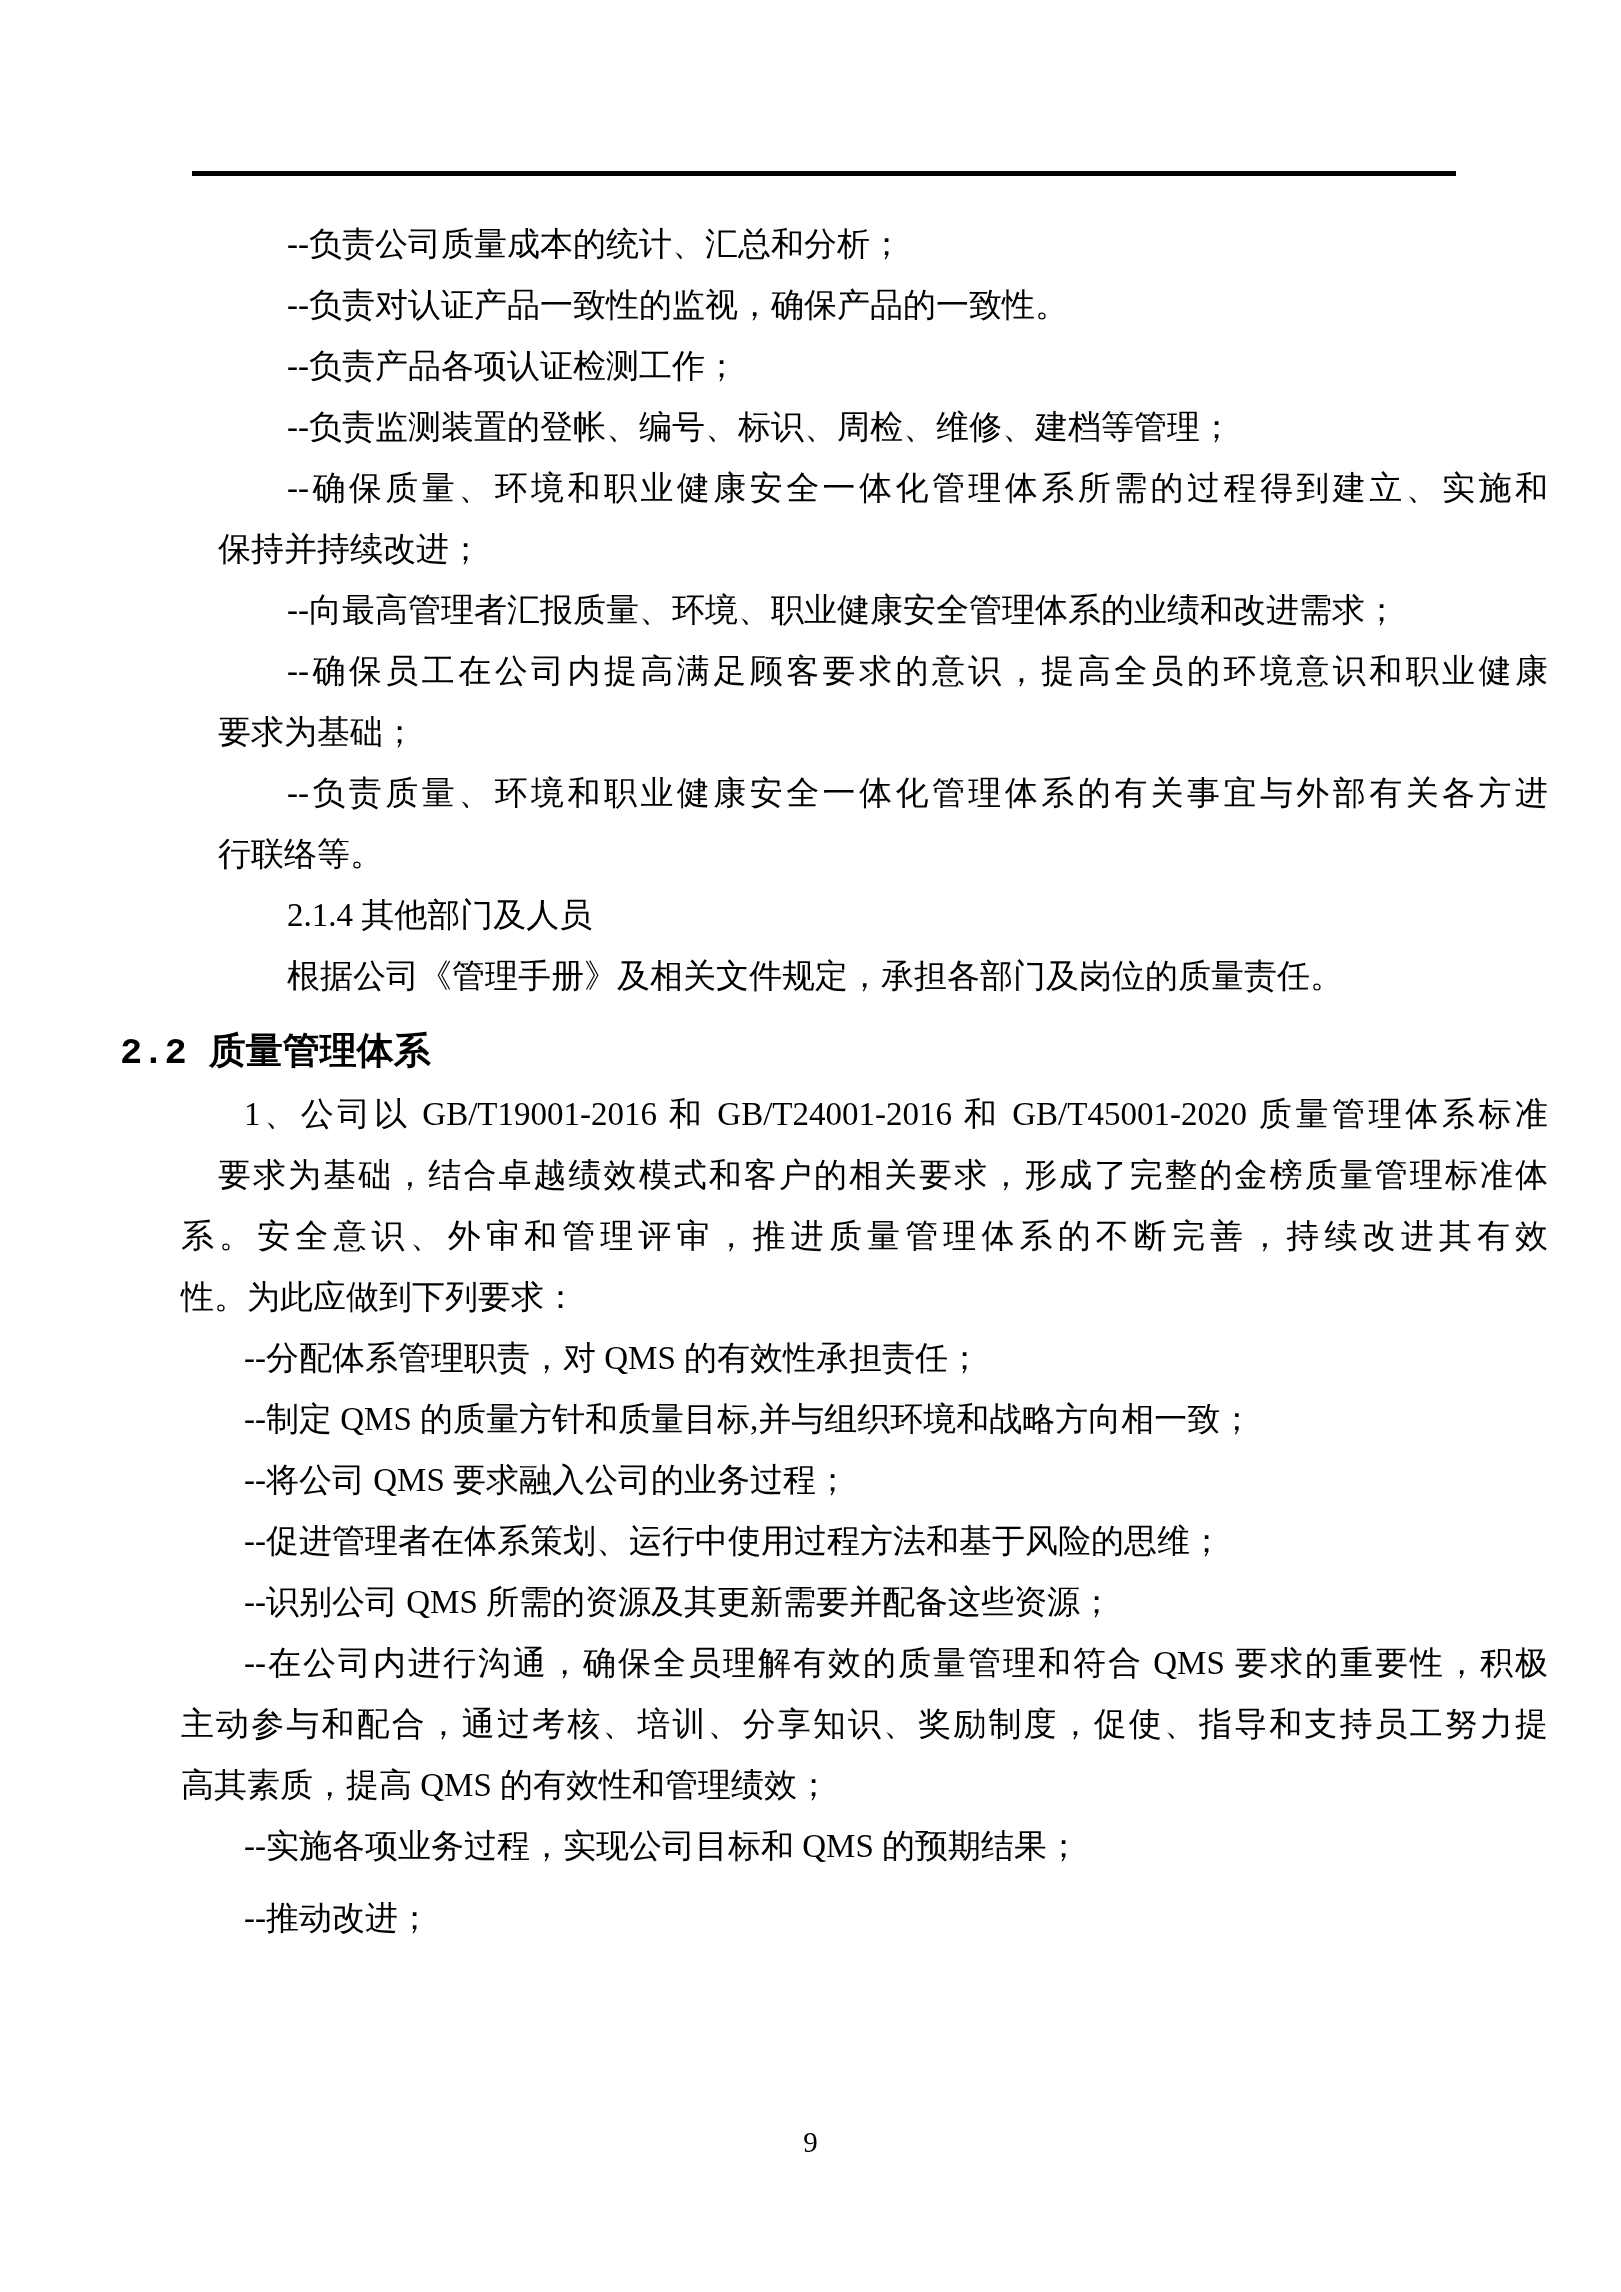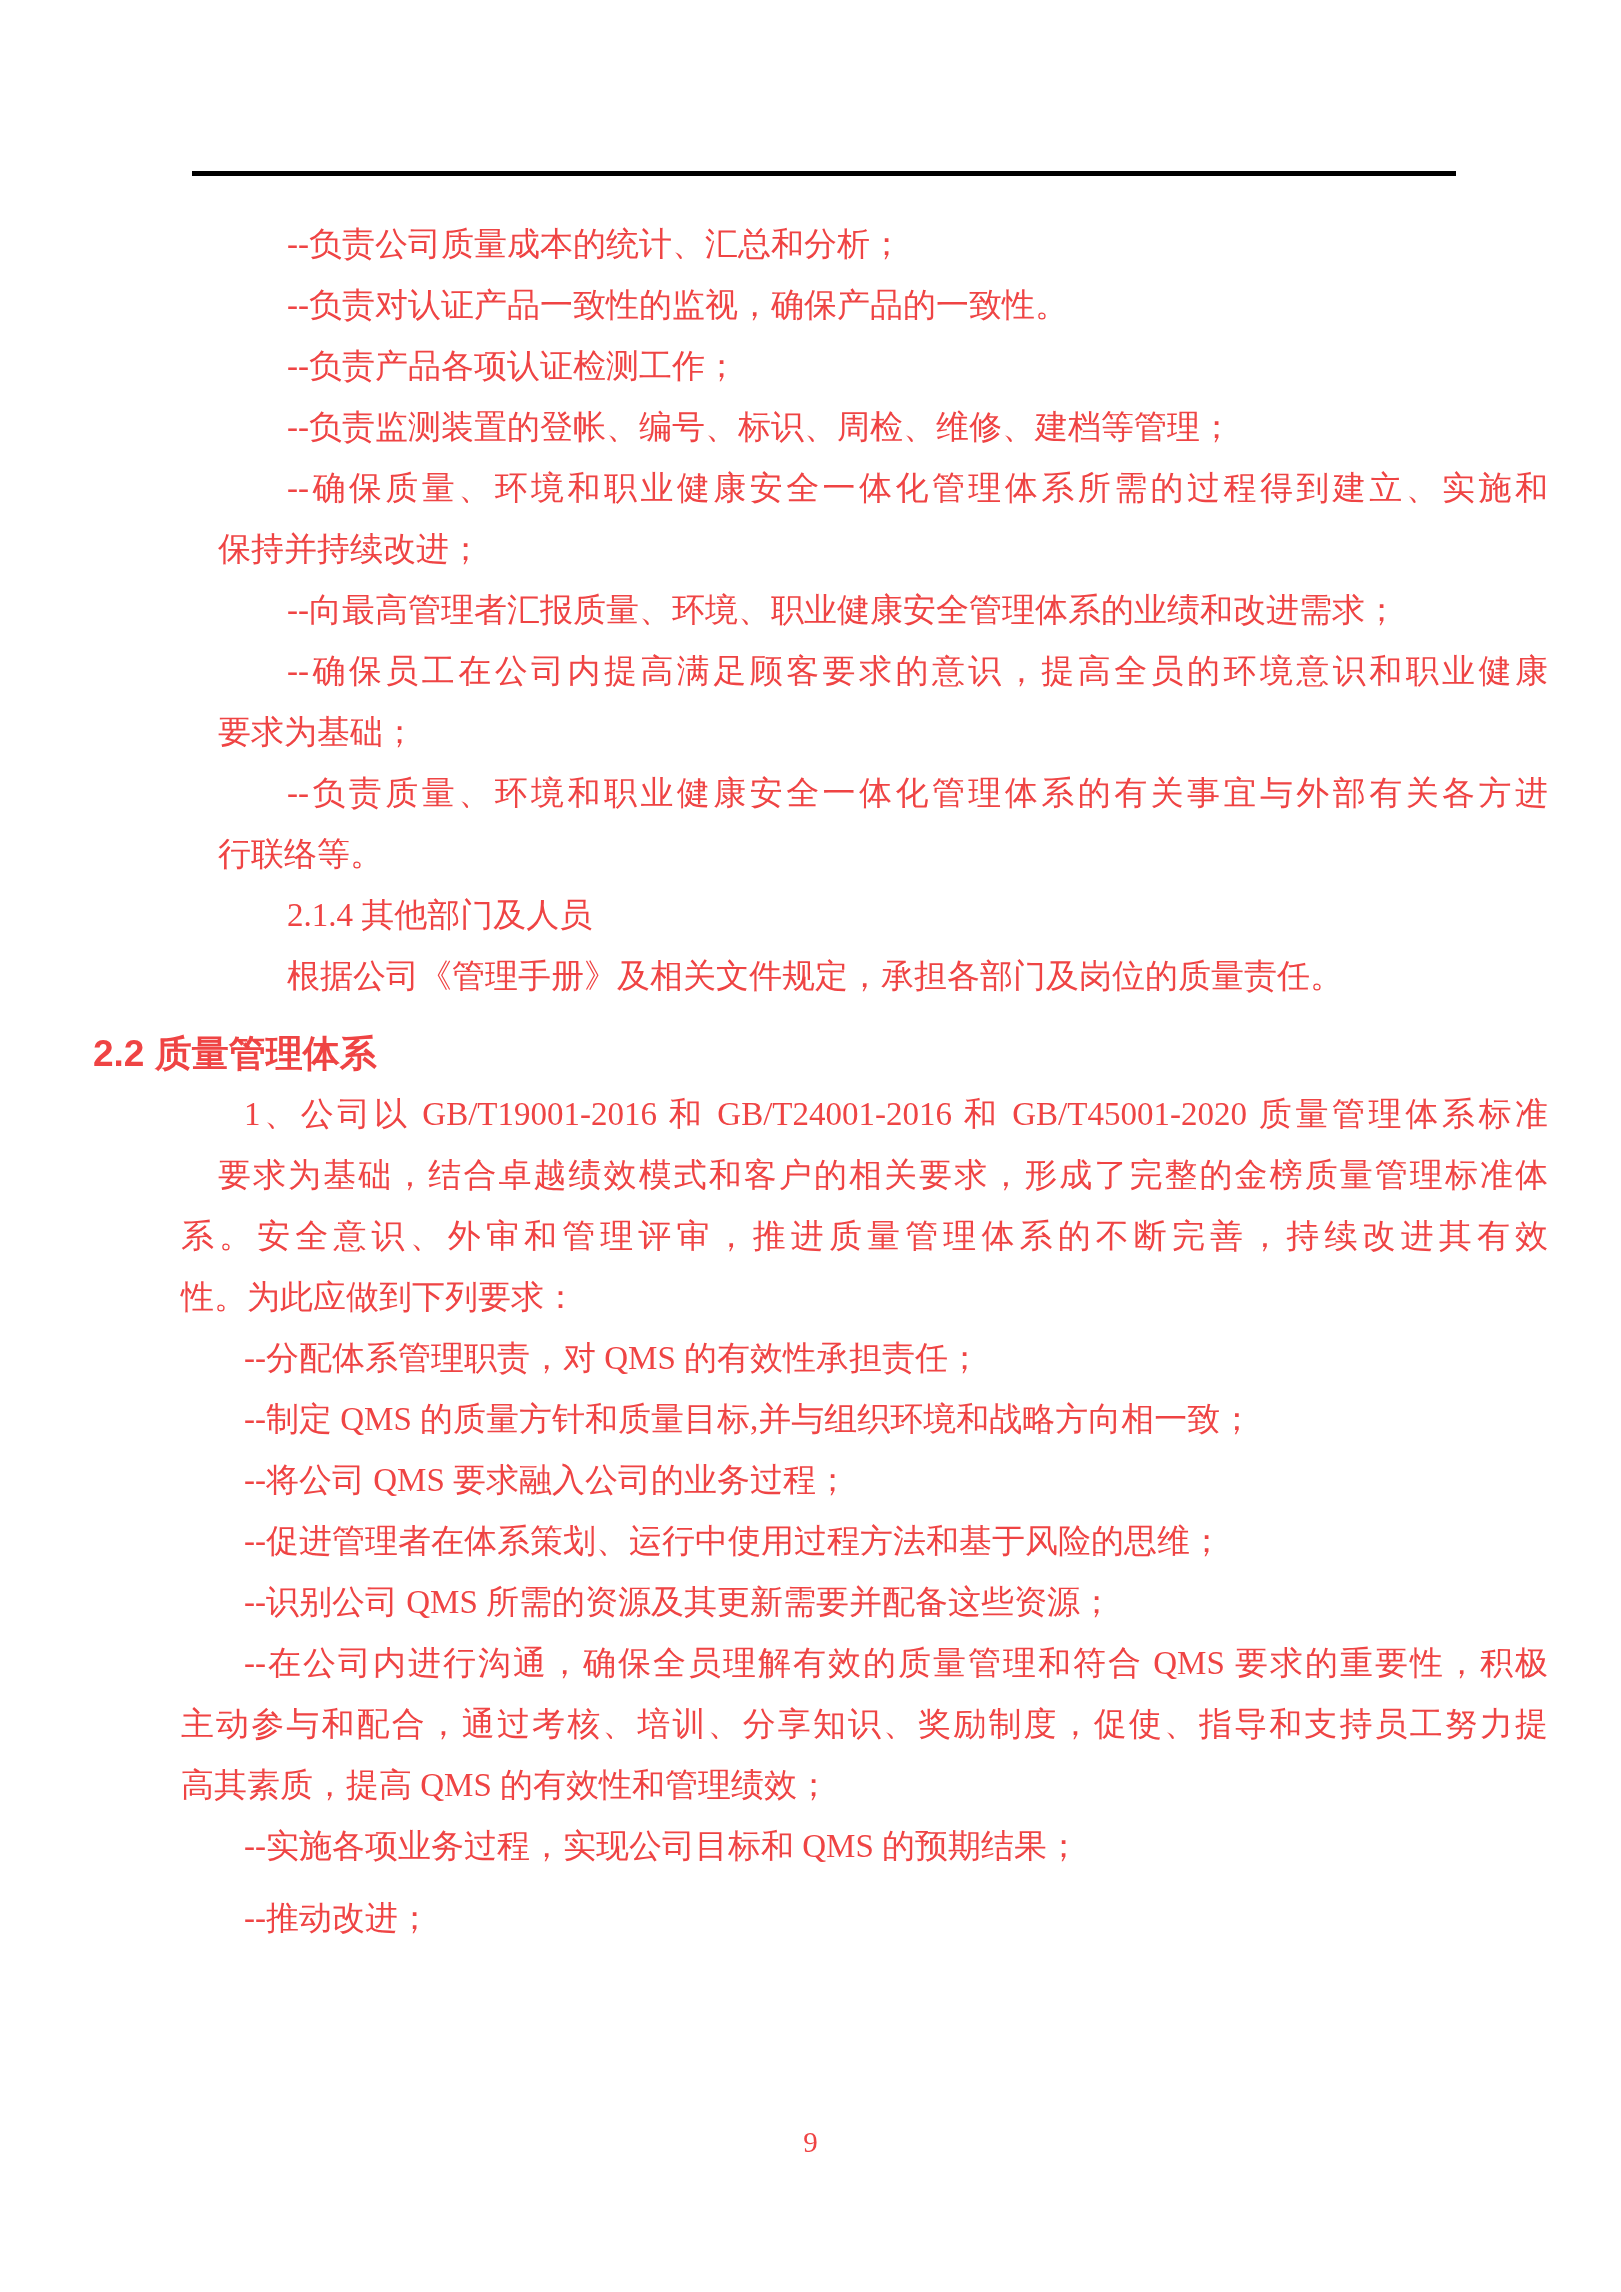--- a/index.html
+++ b/index.html
@@ -7,21 +7,21 @@
     padding: 0;
     background: #e8e8e8;
   }
   .page {
     position: relative;
     width: 1621px;
     height: 2293px;
     background: #ffffff;
     overflow: hidden;
     font-family: "Liberation Serif", "DejaVu Serif", serif;
-    color: #ef4444;
+    color: #000000;
   }
   .header-rule {
     position: absolute;
     left: 192px;
     top: 171px;
     width: 1264px;
     height: 4.9px;
     background: #000000;
   }
   .content {
@@ -36,22 +36,22 @@
     font-size: 33px;
     white-space: nowrap;
     letter-spacing: 0px;
   }
   
   .i0 { padding-left: 218px; }   
   .i1 { padding-left: 244px; }   
   .i2 { padding-left: 287px; }   
   .iw { padding-left: 181px; }   
   .head {
-    padding-left: 93px;
-    font-family: Liberation Sans, sans-serif;
+    padding-left: 120px;
+    font-family: Liberation Mono, monospace;
     font-weight: bold;
     font-size: 37px;
     margin-top: 15.7px;
   }
   
   .fill {
     padding-right: 73px;
     white-space: normal;
     text-align: justify;
     text-align-last: justify;

